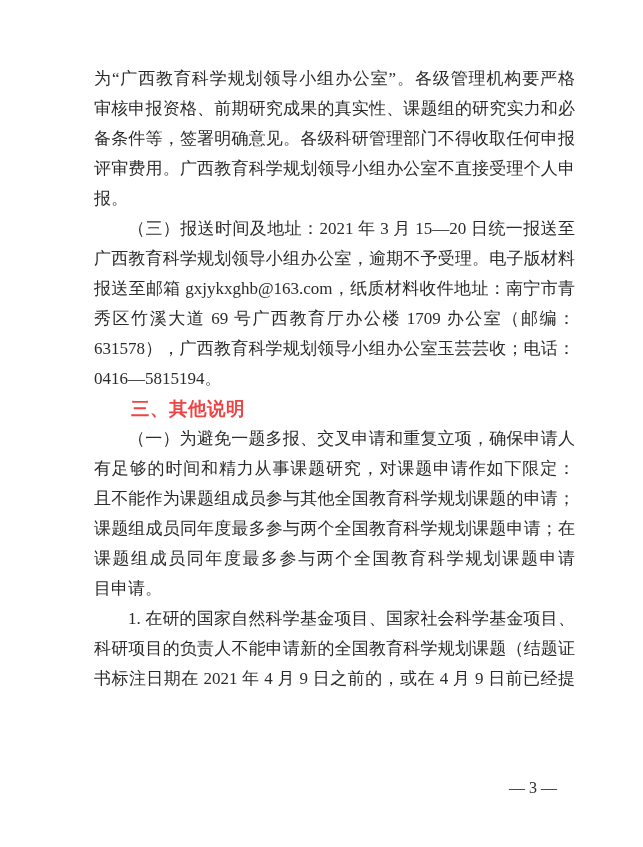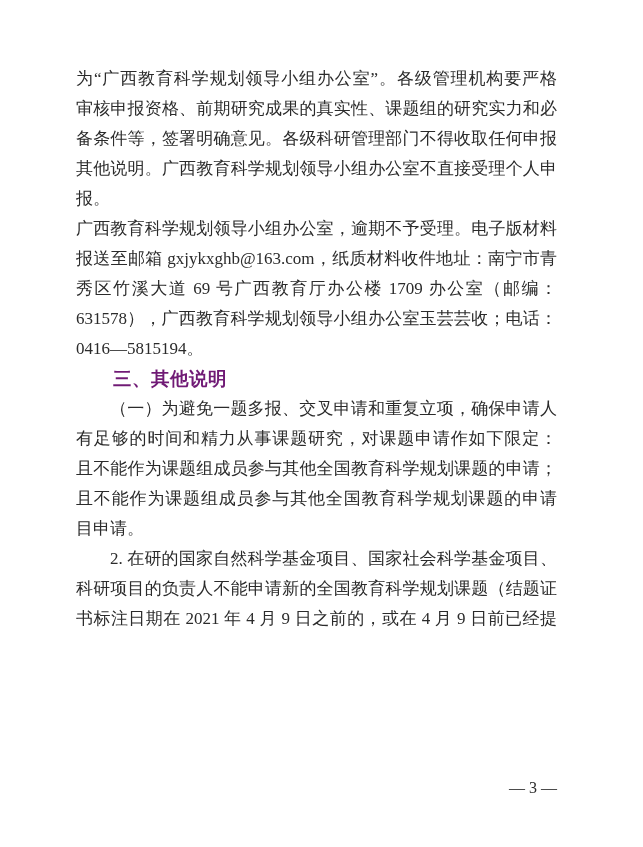--- a/index.html
+++ b/index.html
@@ -14,21 +14,21 @@
   }
   .page {
     position: relative;
     width: 643px;
     height: 847px;
     background: var(--page-bg);
     overflow: hidden;
   }
   .text-block {
     position: absolute;
-    left: 76px;
+    left: 94px;
     top: 64px;
     width: 481px;
   }
   .line {
     height: 30px;
     line-height: 30px;
     font-size: 17px;
     color: var(--text-color);
     font-family: "Liberation Serif", "DejaVu Serif", serif;
     text-align: justify;
@@ -39,21 +39,21 @@
   .line.fill {
     text-align-last: justify;
   }
   .line.indent {
     text-indent: 2em;
   }
   .line.heading {
     font-weight: bold;
     font-family: "Liberation Sans", "DejaVu Sans", sans-serif;
     font-size: 18.5px;
-    color: #701a75;
+    color: #ef4444;
     letter-spacing: 0.5px;
   }
   .page-number {
     position: absolute;
     top: 777px;
     left: 0;
     right: 86px;
     height: 22px;
     line-height: 22px;
     text-align: right;
@@ -63,31 +63,33 @@
   }
 </style>
 </head>
 <body>
 
 <div class="page">
   <div class="text-block">
       <div class="line fill">为“广西教育科学规划领导小组办公室”。各级管理机构要严格</div>
       <div class="line fill">审核申报资格、前期研究成果的真实性、课题组的研究实力和必</div>
       <div class="line fill">备条件等，签署明确意见。各级科研管理部门不得收取任何申报</div>
-      <div class="line fill">其他说明。广西教育科学规划领导小组办公室不直接受理个人申</div>
+      <div class="line fill">评审费用。广西教育科学规划领导小组办公室不直接受理个人申</div>
       <div class="line">报。</div>
+      <div class="line indent fill">（三）报送时间及地址：2021 年 3 月 15—20 日统一报送至</div>
       <div class="line fill">广西教育科学规划领导小组办公室，逾期不予受理。电子版材料</div>
       <div class="line fill">报送至邮箱 gxjykxghb@163.com，纸质材料收件地址：南宁市青</div>
       <div class="line fill">秀区竹溪大道 69 号广西教育厅办公楼 1709 办公室（邮编：</div>
       <div class="line fill">631578），广西教育科学规划领导小组办公室玉芸芸收；电话：</div>
       <div class="line">0416—5815194。</div>
       <div class="line indent heading">三、其他说明</div>
       <div class="line indent fill">（一）为避免一题多报、交叉申请和重复立项，确保申请人</div>
       <div class="line fill">有足够的时间和精力从事课题研究，对课题申请作如下限定：</div>
       <div class="line fill">且不能作为课题组成员参与其他全国教育科学规划课题的申请；</div>
-      <div class="line fill">且不能作为课题组成员参与其他全国教育科学规划课题的申请</div>
+      <div class="line fill">课题组成员同年度最多参与两个全国教育科学规划课题申请；在</div>
+      <div class="line fill">课题组成员同年度最多参与两个全国教育科学规划课题申请</div>
       <div class="line">目申请。</div>
-      <div class="line indent fill">2. 在研的国家自然科学基金项目、国家社会科学基金项目、</div>
+      <div class="line indent fill">1. 在研的国家自然科学基金项目、国家社会科学基金项目、</div>
       <div class="line fill">科研项目的负责人不能申请新的全国教育科学规划课题（结题证</div>
       <div class="line fill">书标注日期在 2021 年 4 月 9 日之前的，或在 4 月 9 日前已经提</div>
     </div>
   <div class="page-number">— 3 —</div>
 </div>
 
 </body></html>

